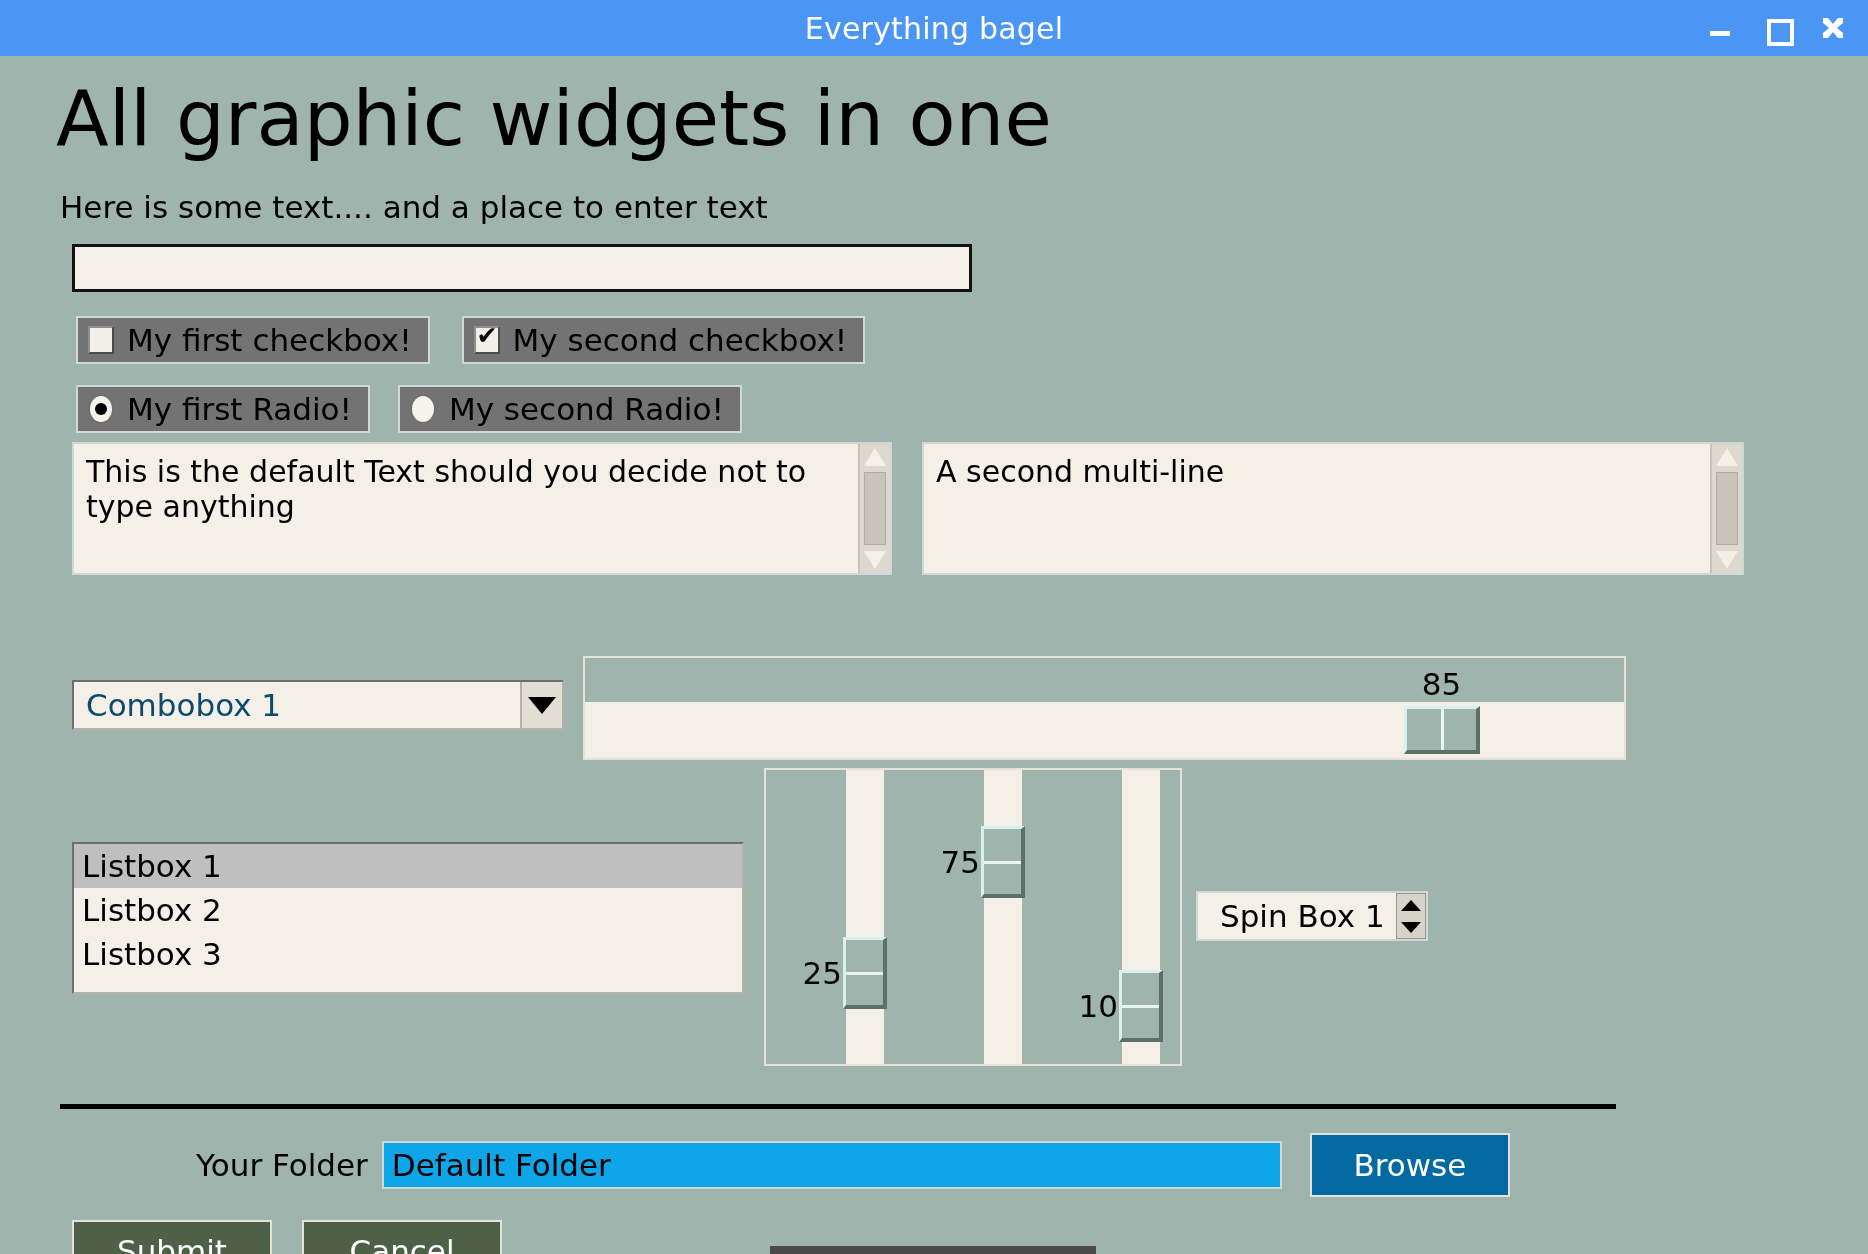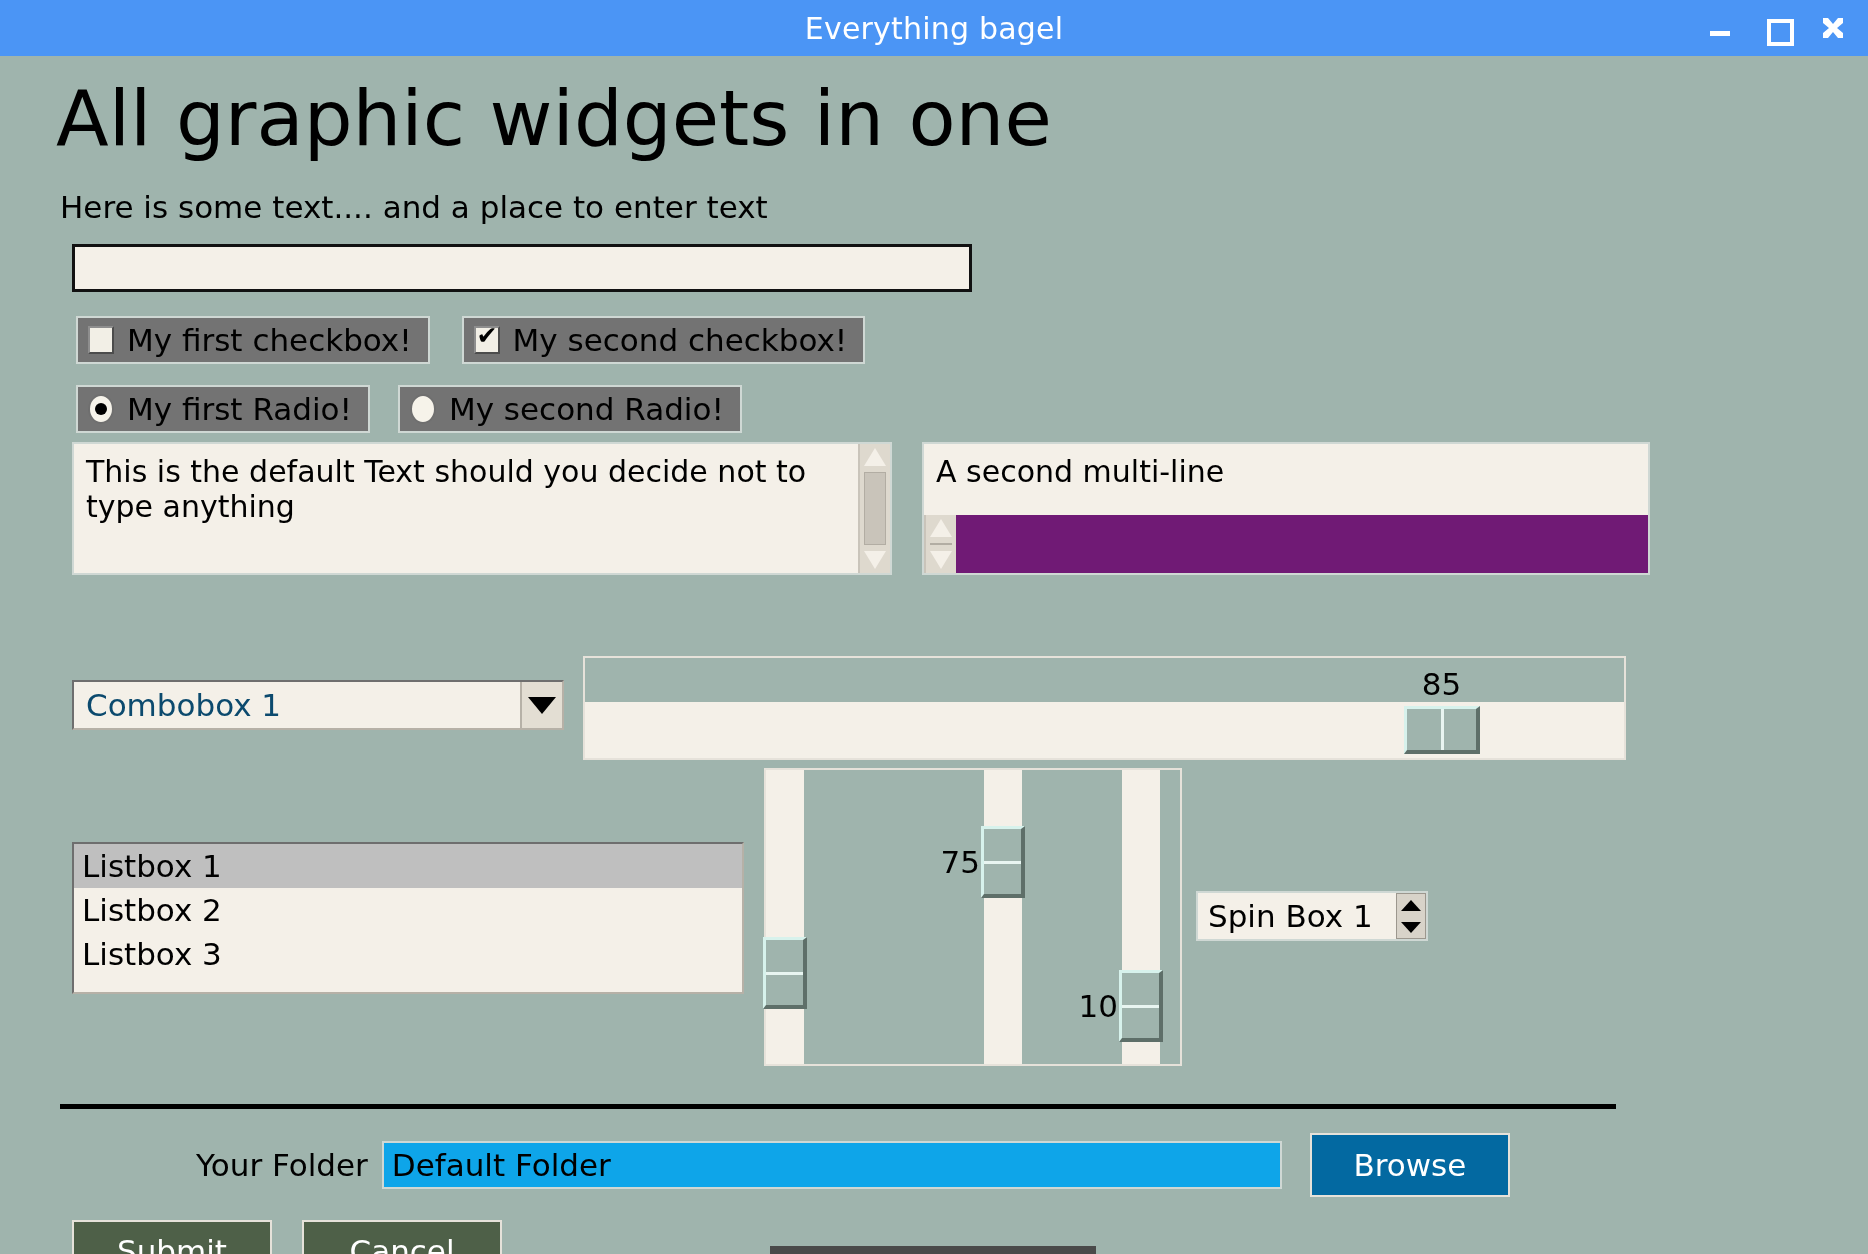--- a/index.html
+++ b/index.html
@@ -149,21 +149,21 @@
 
   
   .ml-wrap {
     position: absolute;
     display: flex;
     border: 2px solid #cfd8d4;
     background: #701a75;
     height: 133px;
   }
   #ml1 { left: 72px; top: 386px; width: 820px; }
-  #ml2 { left: 922px; top: 386px; width: 728px; flex-direction: column; }
+  #ml2 { left: 922px; top: 386px; width: 822px; }
   .ml-text {
     flex: 1;
     padding: 10px 12px;
     font-size: 30px;
     line-height: 1.18;
     color: #000;
     background: #f4f0e8;
     overflow: hidden;
     white-space: pre-wrap;
   }
@@ -348,21 +348,21 @@
     left: 1196px; top: 835px;
     width: 232px; height: 50px;
     background: #f4f0e8;
     border: 2px solid #cfd8d4;
     display: flex;
     align-items: center;
     cursor: pointer;
   }
   #spin-value {
     flex: 1;
-    padding-left: 10px;
+    padding-left: 22px;
     font-size: 31px;
     color: #000;
     white-space: nowrap;
   }
   #spin-btns {
     width: 30px; height: 46px;
     display: flex;
     flex-direction: column;
     background: #c8c3b9;
     border: 1px solid #9c978e;
@@ -540,20 +540,23 @@
   </div>
 
   <div id="listbox">
     <div class="lb-item sel">Listbox 1</div>
     <div class="lb-item">Listbox 2</div>
     <div class="lb-item">Listbox 3</div>
   </div>
 
   <div id="vsliders">
     <div class="vs">
+      <div class="vs-pad">
+        <span class="vs-value" style="top: 202.5px;">25</span>
+      </div>
       <div class="vs-track">
         <div class="vs-thumb" style="top: 202.5px;"></div>
       </div>
     </div>
     <div class="vs">
       <div class="vs-pad">
         <span class="vs-value" style="top: 91.5px;">75</span>
       </div>
       <div class="vs-track">
         <div class="vs-thumb" style="top: 91.5px;"></div>

